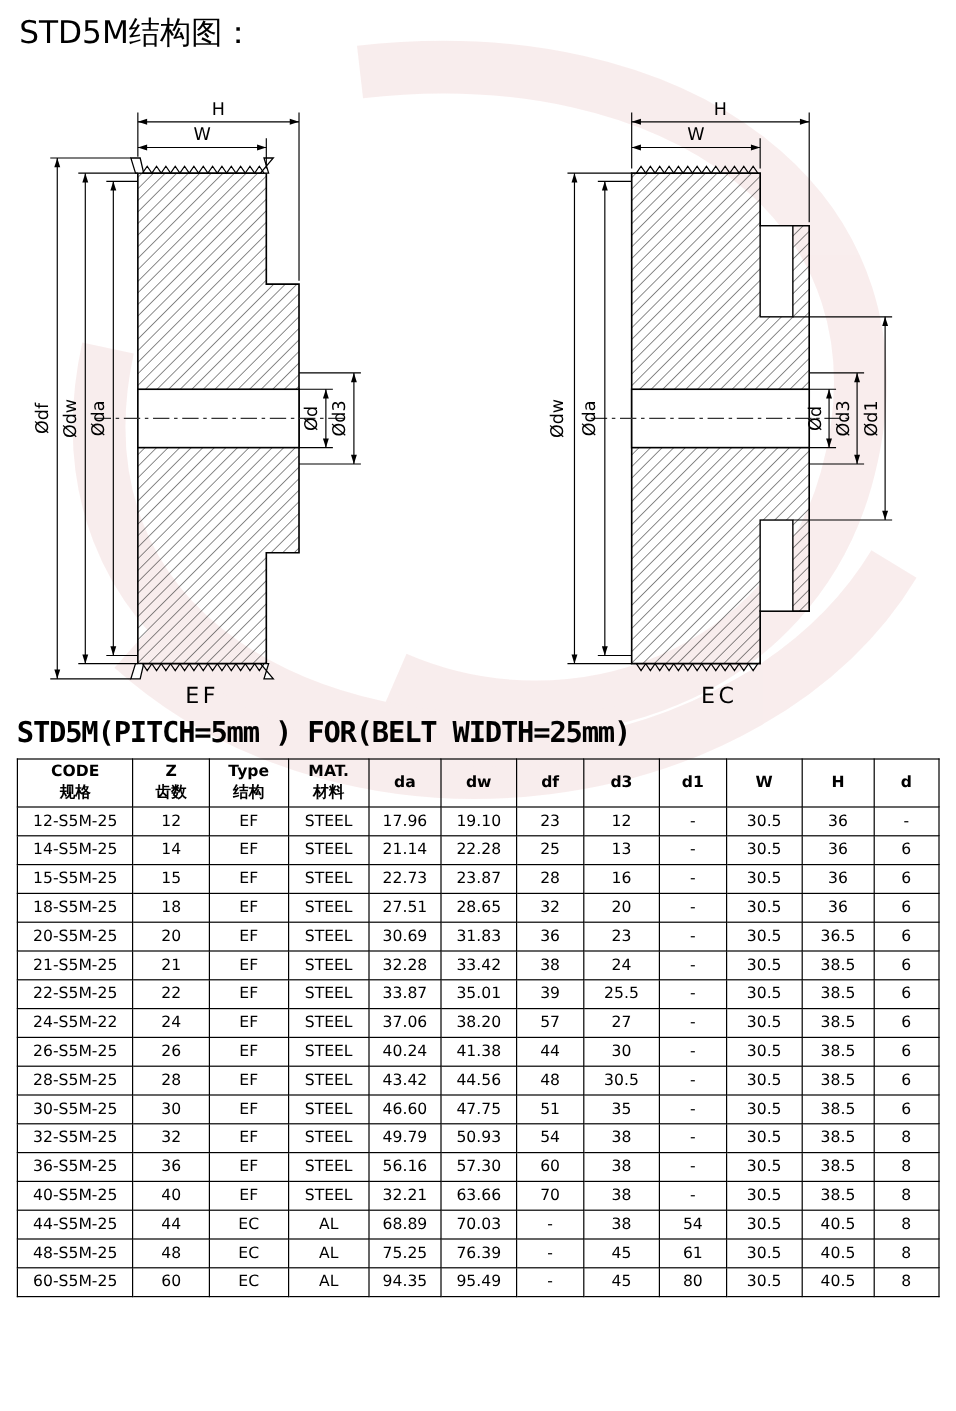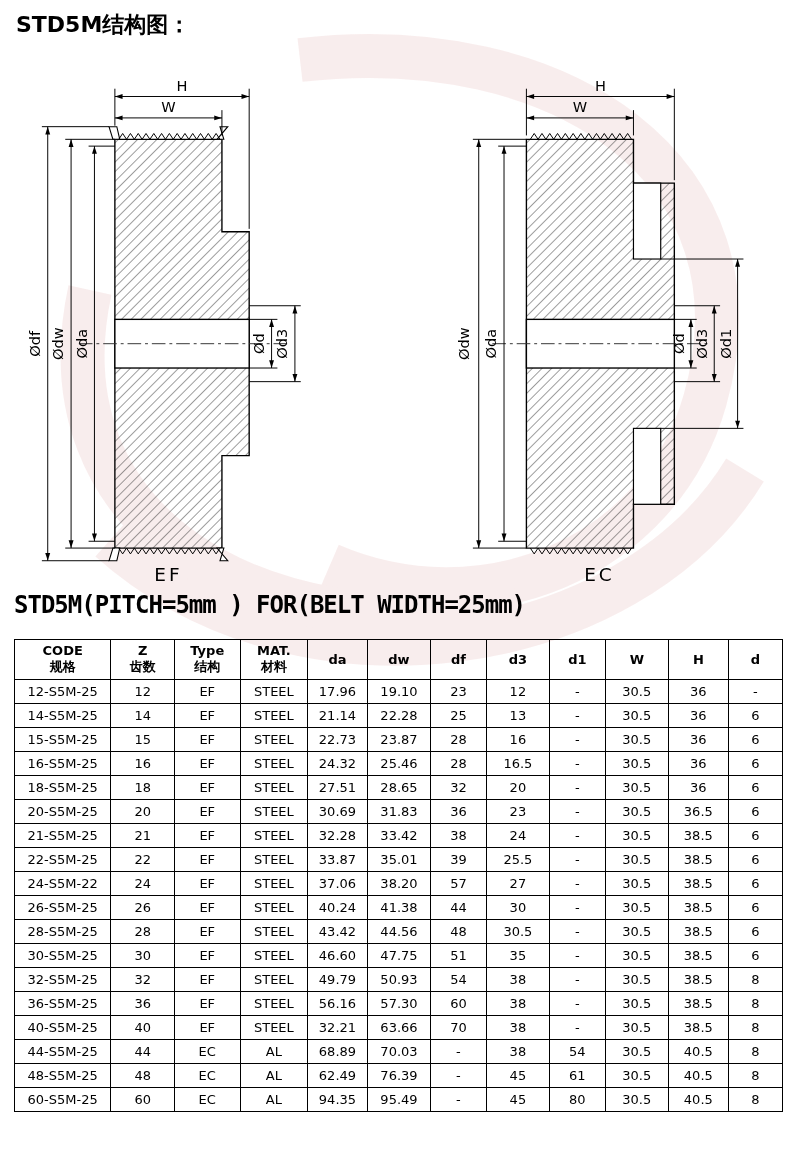--- a/index.html
+++ b/index.html
@@ -5,32 +5,32 @@
   * { margin:0; padding:0; box-sizing:border-box; }
   html,body { background:#fff; }
   body {
     width:797px; height:1176px;
     font-family:"Liberation Sans", sans-serif;
     position:relative; overflow:hidden; color:#000;
   }
   .watermark { position:absolute; left:0; top:0; z-index:0; pointer-events:none; }
   .page { position:relative; z-index:1; padding:8px 14px 0 14px; }
   .title {
-    font-size:22px; font-weight:bold;
+    font-size:26px; font-weight:normal;
     font-family:"DejaVu Sans", sans-serif;
     margin:2px 0 2px 2px;
   }
   .diagrams { display:flex; justify-content:space-between; padding:0 4px; }
   .diagram { display:block; }
   .diagram text { font-family:"DejaVu Sans", sans-serif; font-size:15px; fill:#000; stroke:none; }
   .diagram .caption { font-size:19px; letter-spacing:3px; }
   .subtitle {
     font-family:"DejaVu Sans Mono", monospace;
     font-size:24px; font-weight:bold; letter-spacing:-1px;
-    margin:4px 0 20px 0;
+    margin:4px 0 8px 0;
   }
   table.spec {
     width:100%; border-collapse:collapse; table-layout:fixed;
     background:transparent;
   }
   table.spec th, table.spec td {
     border:1px solid #000; text-align:center; vertical-align:middle;
     font-size:13px; padding:1px 1px; height:24px;
     font-family:"DejaVu Sans", sans-serif;
     overflow:hidden; white-space:nowrap;
@@ -240,34 +240,20 @@
           <td>22.73</td>
           <td>23.87</td>
           <td>28</td>
           <td>16</td>
           <td>-</td>
           <td>30.5</td>
           <td>36</td>
           <td>6</td>
         </tr>
         <tr>
-          <td>16-S5M-25</td>
-          <td>16</td>
-          <td>EF</td>
-          <td>STEEL</td>
-          <td>24.32</td>
-          <td>25.46</td>
-          <td>28</td>
-          <td>16.5</td>
-          <td>-</td>
-          <td>30.5</td>
-          <td>36</td>
-          <td>6</td>
-        </tr>
-        <tr>
           <td>18-S5M-25</td>
           <td>18</td>
           <td>EF</td>
           <td>STEEL</td>
           <td>27.51</td>
           <td>28.65</td>
           <td>32</td>
           <td>20</td>
           <td>-</td>
           <td>30.5</td>
@@ -426,21 +412,21 @@
           <td>54</td>
           <td>30.5</td>
           <td>40.5</td>
           <td>8</td>
         </tr>
         <tr>
           <td>48-S5M-25</td>
           <td>48</td>
           <td>EC</td>
           <td>AL</td>
-          <td>62.49</td>
+          <td>75.25</td>
           <td>76.39</td>
           <td>-</td>
           <td>45</td>
           <td>61</td>
           <td>30.5</td>
           <td>40.5</td>
           <td>8</td>
         </tr>
         <tr>
           <td>60-S5M-25</td>

